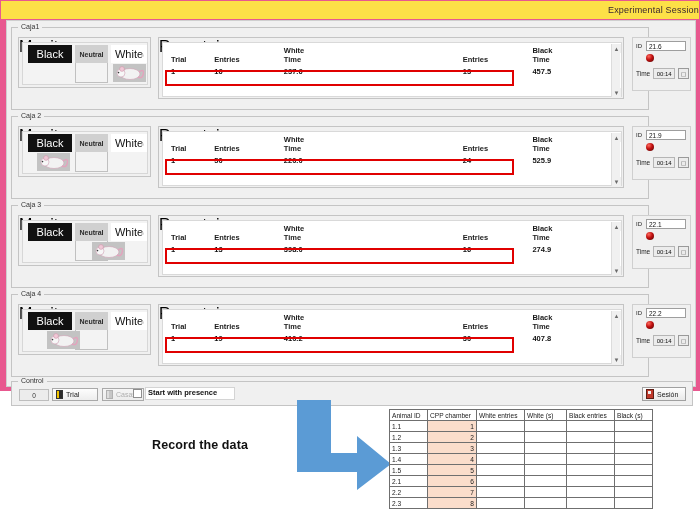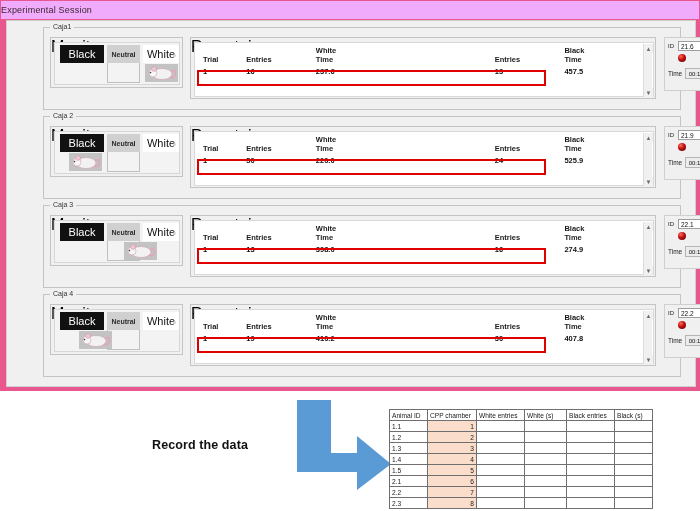--- a/index.html
+++ b/index.html
@@ -13,24 +13,24 @@
   #root { position: relative; width: 700px; height: 511px; background: #fff; }
 
   
   .app-window {
     position: absolute; left: 0; top: 0; width: 700px; height: 391px;
     background: #e8588f;
     border: 1px solid #e8588f;
   }
   .title-bar {
     height: 18px; width: 100%;
-    background: #f0abfc;
+    background: #fde047;
     color: #3a2730;
     font-size: 9px;
-    display: flex; align-items: center; justify-content: flex-start;
+    display: flex; align-items: center; justify-content: flex-end;
     letter-spacing: .2px;
   }
   .client-area {
     position: absolute; left: 5px; top: 19px;
     width: 690px; height: 367px;
     background: #f0f0f0;
     border: 1px solid #cfcfcf;
   }
 
   
@@ -42,21 +42,21 @@
   .group > .legend {
     position: absolute; top: -5px; left: 6px;
     background: #f0f0f0;
     padding: 0 3px;
     font-size: 7px;
     color: #333;
     line-height: 8px;
     white-space: nowrap;
   }
 
-  .caja-group { left: 4px; width: 638px; height: 83px; margin-left: 32px; }
+  .caja-group { left: 4px; width: 638px; height: 83px; }
   .caja-1 { top: 6px; }
   .caja-2 { top: 95px; }
   .caja-3 { top: 184px; }
   .caja-4 { top: 273px; }
 
   
   .monitor-group {
     position: absolute; left: 6px; top: 9px; width: 133px; height: 51px;
     border: 1px solid #c4c4c4; background: #f0f0f0;
   }
@@ -587,20 +587,39 @@
           </div>
           <div class="id-led"></div>
           <div class="time-row">
             <span class="time-label">Time</span>
             <div class="time-box">00:14</div>
             <div class="time-btn">▢</div>
           </div>
         </div>
       </div>
 
+      <div class="group control-group">
+        <span class="legend">Control</span>
+        <div class="ctl-count">0</div>
+        <div class="btn btn-trial">
+          <span class="icon-door-yellow"></span>
+          <span>Trial</span>
+        </div>
+        <div class="btn btn-casas">
+          <span class="icon-door-grey"></span>
+          <span>Casas</span>
+        </div>
+        <div class="ctl-field"></div>
+        <div class="ctl-check"></div>
+        <div class="ctl-check-label">Start with presence</div>
+        <div class="btn-session">
+          <span class="icon-door-red"></span>
+          <span>Sesión</span>
+        </div>
+      </div>
 
     </div>
   </div>
 
   <div class="record-label">Record the data</div>
 
   <svg class="arrow-svg" width="100" height="90" viewBox="0 0 100 90">
     <path d="M2 0 L36 0 L36 53 L62 53 L62 36 L96 64 L62 90 L62 72 L2 72 Z" fill="#5b9bd5"></path>
   </svg>
 

